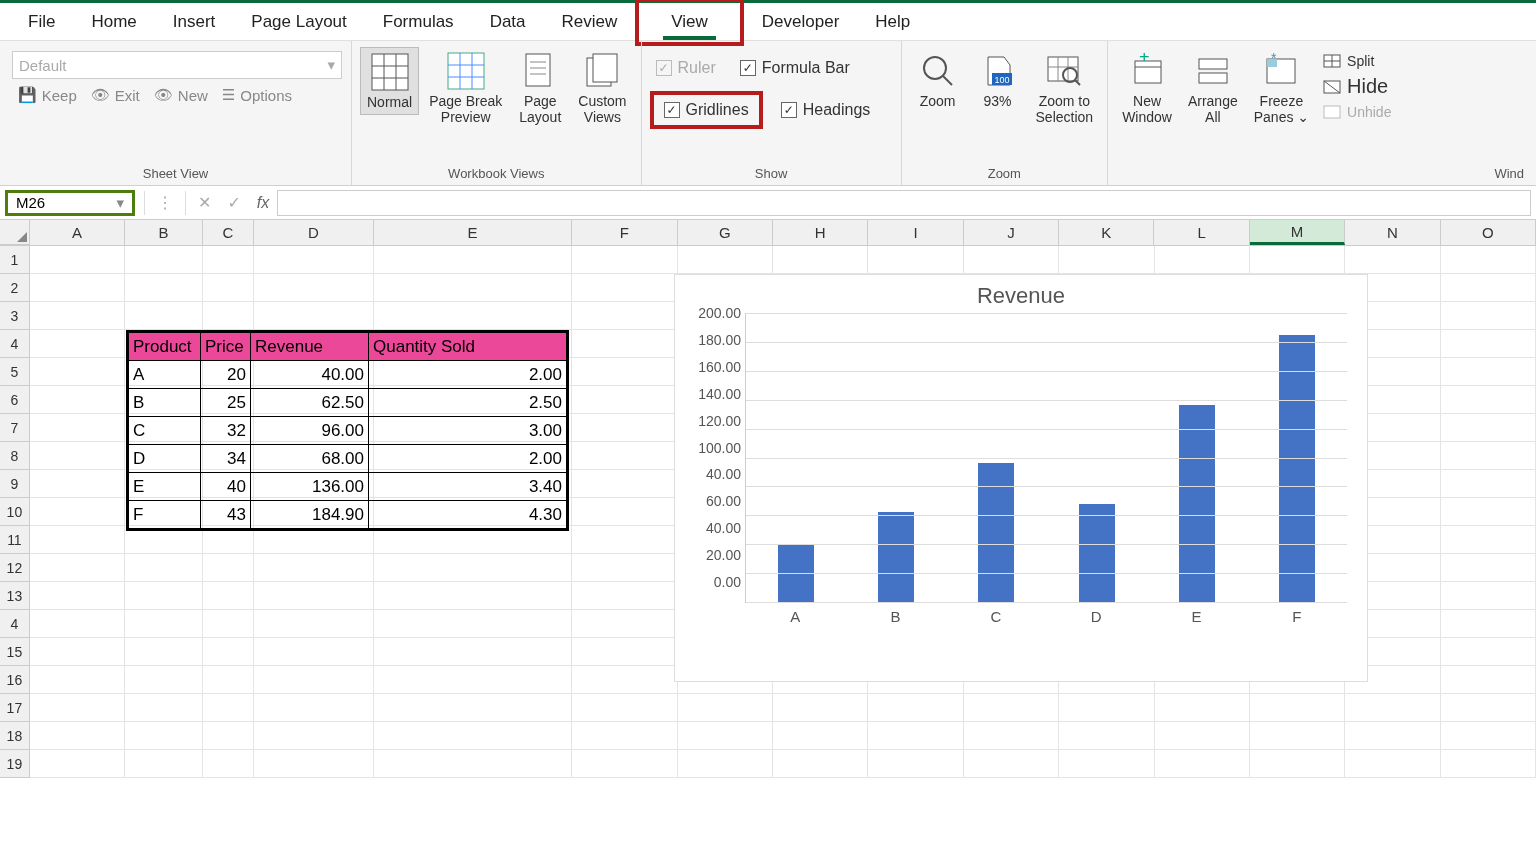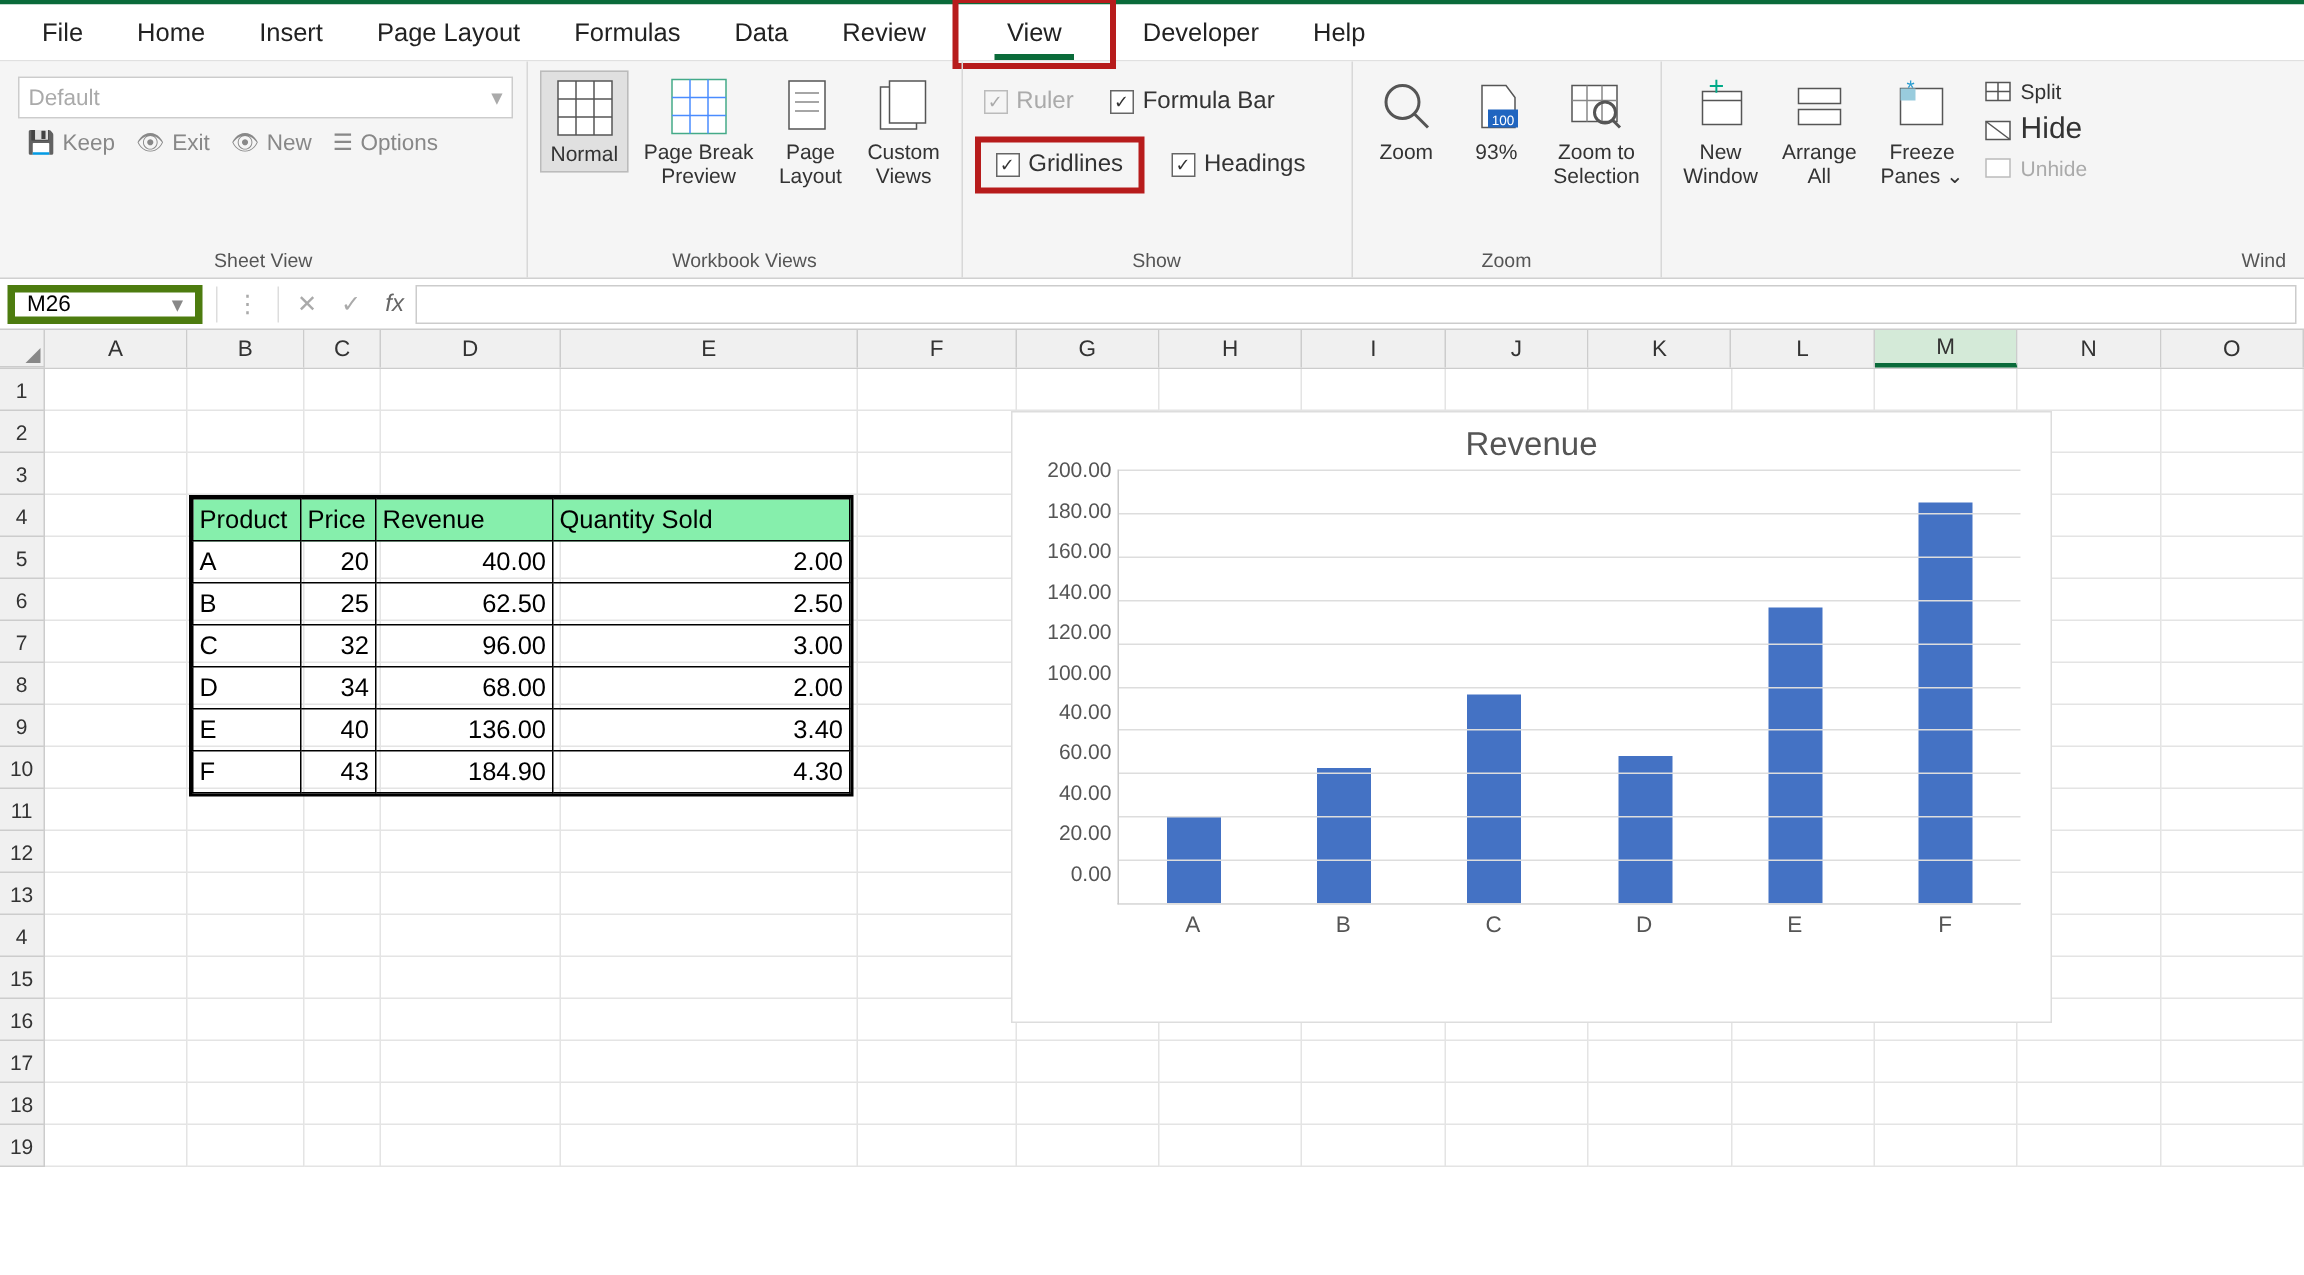--- a/index.html
+++ b/index.html
@@ -23,42 +23,42 @@
 .ribbon-btn .icon { width:40px; height:40px; display:flex; align-items:center; justify-content:center; margin-bottom:2px;}
 .small-btn { display:flex; align-items:center; gap:5px; color:#888; font-size:15px; padding:3px 6px; cursor:pointer;}
 .chk-row { display:flex; align-items:center; gap:6px; font-size:16px; color:#333; padding:4px 6px;}
 .chk-row.disabled { color:#aaa;}
 .chk { width:16px; height:16px; border:1px solid #666; display:flex; align-items:center; justify-content:center; font-size:12px; background:#fff;}
 .chk.disabled { border-color:#bbb; background:#f5f5f5; color:#aaa;}
 .red-box { border:4px solid #b71c1c; padding:2px 4px;}
 
 
 .formula-bar { display:flex; align-items:center; height:34px; border-bottom:1px solid #ccc; background:#fff;}
-.name-box { width:130px; border:5px solid #4d7c0f; margin:3px 5px; height:26px; display:flex; align-items:center; padding:0 8px; font-size:15px; justify-content:space-between;}
+.name-box { width:130px; border:3px solid #4d7c0f; margin:3px 5px; height:26px; display:flex; align-items:center; padding:0 8px; font-size:15px; justify-content:space-between;}
 .fb-sep { width:1px; height:24px; background:#ddd; margin:0 4px;}
 .fb-btn { color:#aaa; padding:0 8px; font-size:16px;}
 .fb-input { flex:1; border:1px solid #ccc; height:26px; margin:3px 5px 3px 0;}
 
 
 .grid-wrap { position:relative; height:620px; overflow:hidden;}
 .col-headers { display:flex; height:26px; background:#f0f0f0; border-bottom:1px solid #ccc;}
 .corner { width:30px; background:#f0f0f0; border-right:1px solid #ccc; border-bottom:1px solid #ccc; position:relative;}
 .corner::after{content:"";position:absolute;right:2px;bottom:2px;width:0;height:0;border-left:10px solid transparent;border-bottom:10px solid #888;}
 .col-h { border-right:1px solid #ccc; text-align:center; font-size:15px; color:#333; line-height:26px; background:#f0f0f0;}
 .col-h.active { background:#d4ead8; border-bottom:3px solid #0a6b3a; line-height:23px;}
 .rows { position:relative;}
 .row { display:flex; height:28px;}
 .row-h { width:30px; background:#f0f0f0; border-right:1px solid #ccc; border-bottom:1px solid #ccc; text-align:center; font-size:14px; color:#333; line-height:28px;}
 .cell { border-right:1px solid #e4e4e4; border-bottom:1px solid #e4e4e4; padding:0 4px; font-size:16px; line-height:28px; overflow:hidden; white-space:nowrap;}
 
 
 .dtable { position:absolute; border:2px solid #000;}
 .dtable table { border-collapse:collapse;}
 .dtable th, .dtable td { border:1px solid #000; font-size:17px; padding:2px 4px; height:28px; font-weight:normal; text-align:left;}
-.dtable th { background:#86efac;}
+.dtable th { background:#ec4899;}
 .dtable td.num { text-align:right;}
 
 
 .chart { position:absolute; background:#fff; border:1px solid #ddd;}
 .chart-title { text-align:center; font-size:22px; color:#555; padding:8px 0 4px;}
 .chart-body { position:relative; margin:0 20px 10px 70px; height:310px;}
 .y-axis { position:absolute; left:-60px; top:0; bottom:20px; width:55px;}
 .y-tick { position:absolute; right:0; font-size:14px; color:#555; transform:translateY(-50%); text-align:right; width:55px;}
 .gridline { position:absolute; left:0; right:0; height:1px; background:#ddd;}
 .plot { position:absolute; left:0; right:0; top:0; bottom:20px; border-bottom:1px solid #ccc; border-left:1px solid #ccc;}

